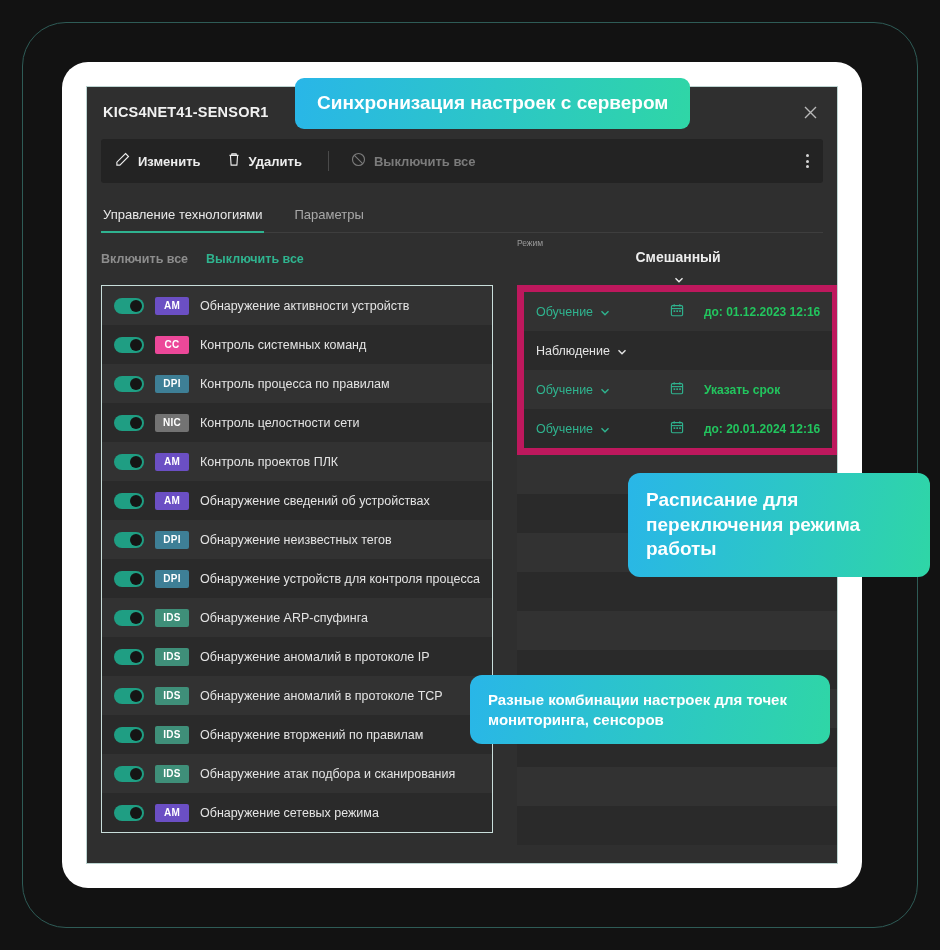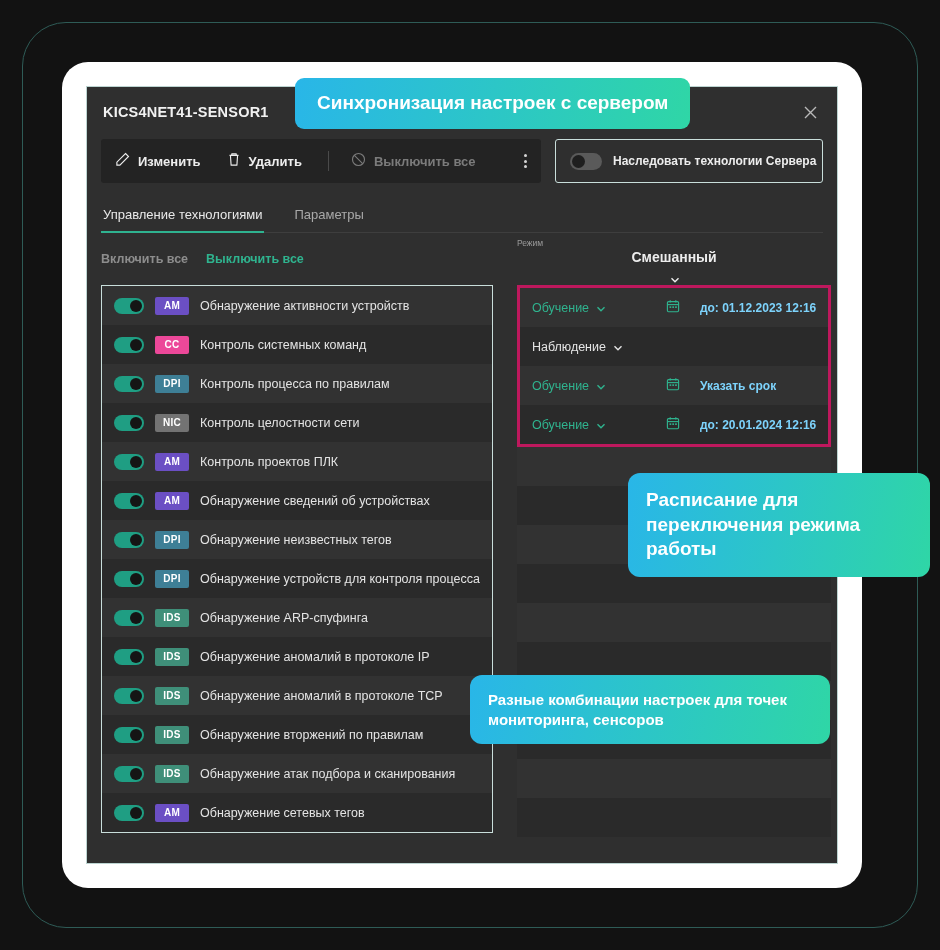--- a/index.html
+++ b/index.html
@@ -211,21 +211,21 @@
     font-size: 10px;
     font-weight: bold;
     display: flex; align-items: center; justify-content: center;
     flex: none;
     letter-spacing: 0.3px;
   }
   .tech-name { font-size: 12.5px; color: #e4e4e4; white-space: nowrap; }
 
   
   .sched {
-    border: 3px solid #be185d;
+    border: 7px solid #be185d;
     background: #2b2b2b;
   }
   .sched-row {
     height: 39px;
     display: flex;
     align-items: center;
     padding: 0 12px;
     gap: 10px;
   }
   .sched-row:nth-child(odd)  { background: #323232; }
@@ -237,21 +237,21 @@
     cursor: pointer;
     width: 124px;
     flex: none;
   }
   .sched-mode.green { color: #2fb48f; }
   .sched-mode.plain { color: #e4e4e4; }
 
   .sched-date {
     font-size: 12px;
     font-weight: bold;
-    color: #7dd3fc;
+    color: #22c55e;
     display: flex; align-items: center; gap: 20px;
     cursor: pointer;
     white-space: nowrap;
   }
 
   
   .filler-row { height: 39px; }
   .filler-row:nth-child(odd)  { background: #323232; }
   .filler-row:nth-child(even) { background: #2a2a2a; }
 
@@ -338,26 +338,20 @@
         <span>Выключить все</span>
       </div>
 
       <div class="tb-dots">
         <i></i>
           <i></i>
           <i></i>
       </div>
     </div>
 
-    <div class="inherit-box">
-      <span class="sw off sw-lg">
-          <i></i>
-        </span>
-      <span class="inherit-label">Наследовать технологии Сервера</span>
-    </div>
   </div>
 
   <div class="tabs">
     <div class="tab active">
       <span>Управление технологиями</span>
     </div>
     <div class="tab">
       <span>Параметры</span>
     </div>
   </div>
@@ -461,21 +455,21 @@
               <i></i>
             </span>
             <span class="badge" style="background: rgb(63, 143, 121);">IDS</span>
             <span class="tech-name">Обнаружение атак подбора и сканирования</span>
           </div>
           <div class="tech-row">
             <span class="sw on">
               <i></i>
             </span>
             <span class="badge" style="background: rgb(107, 79, 196);">AM</span>
-            <span class="tech-name">Обнаружение сетевых тегов</span>
+            <span class="tech-name">Обнаружение сетевых режима</span>
           </div>
         </div>
     </div>
 
     <div class="col-right">
 
       <div class="mode">
         <div class="mode-label">Режим</div>
         <div class="mode-value">
           <span>Смешанный</span>

